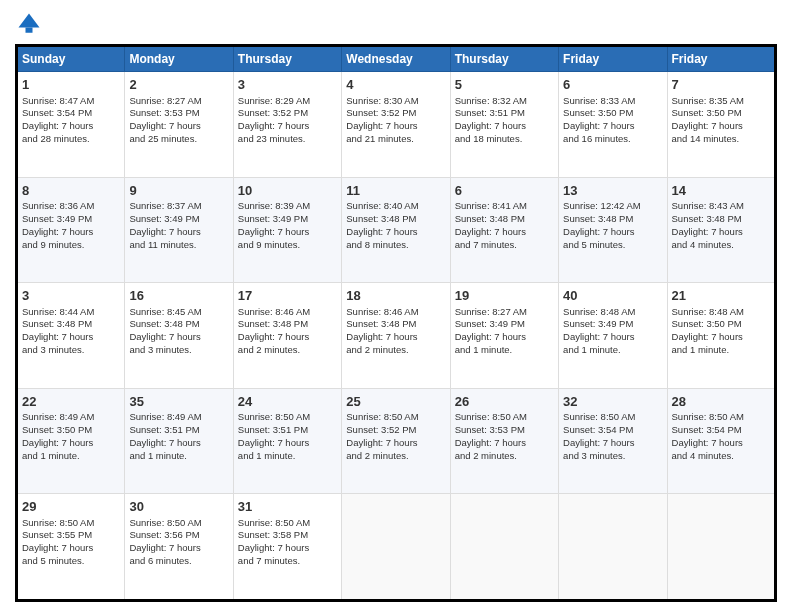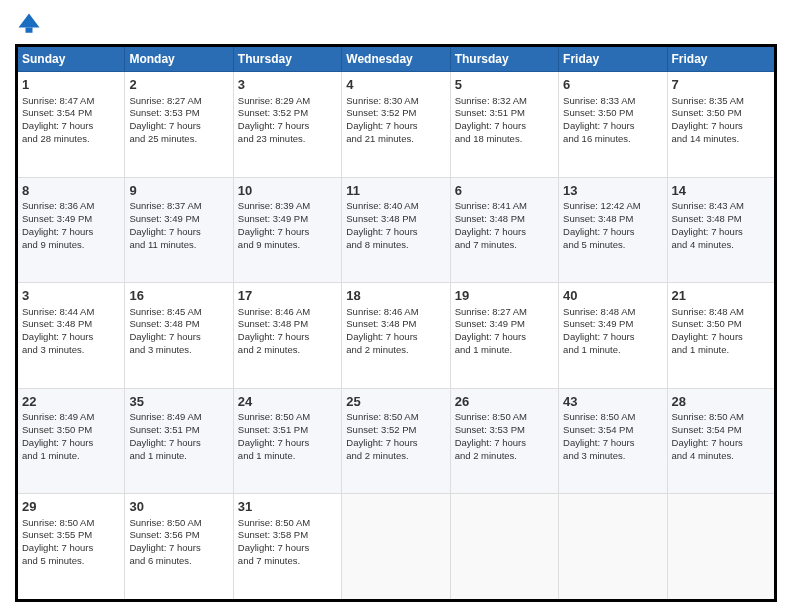--- a/index.html
+++ b/index.html
@@ -308,21 +308,21 @@
             <div>and 2 minutes.</div>
           </td>
           <td>
             <span class="day-num">26</span>
             <div>Sunrise: 8:50 AM</div>
             <div>Sunset: 3:53 PM</div>
             <div>Daylight: 7 hours</div>
             <div>and 2 minutes.</div>
           </td>
           <td>
-            <span class="day-num">43</span>
+            <span class="day-num">32</span>
             <div>Sunrise: 8:50 AM</div>
             <div>Sunset: 3:54 PM</div>
             <div>Daylight: 7 hours</div>
             <div>and 3 minutes.</div>
           </td>
           <td>
             <span class="day-num">28</span>
             <div>Sunrise: 8:50 AM</div>
             <div>Sunset: 3:54 PM</div>
             <div>Daylight: 7 hours</div>

